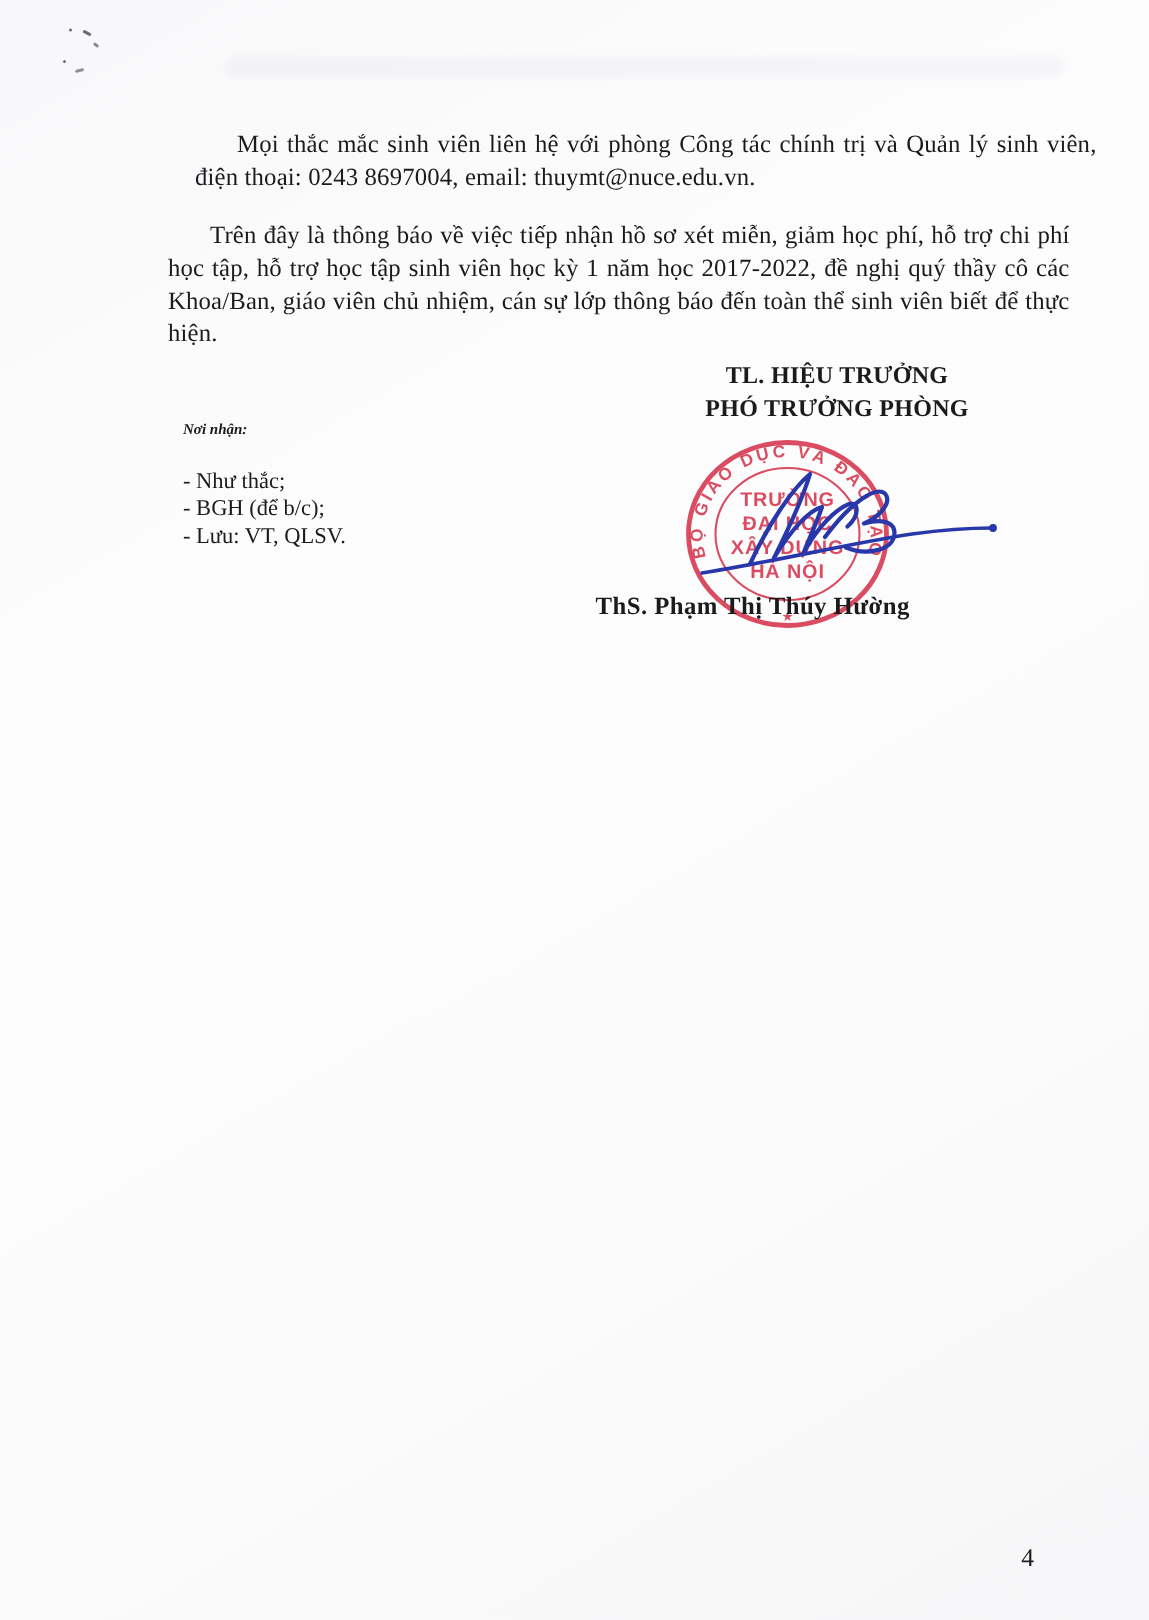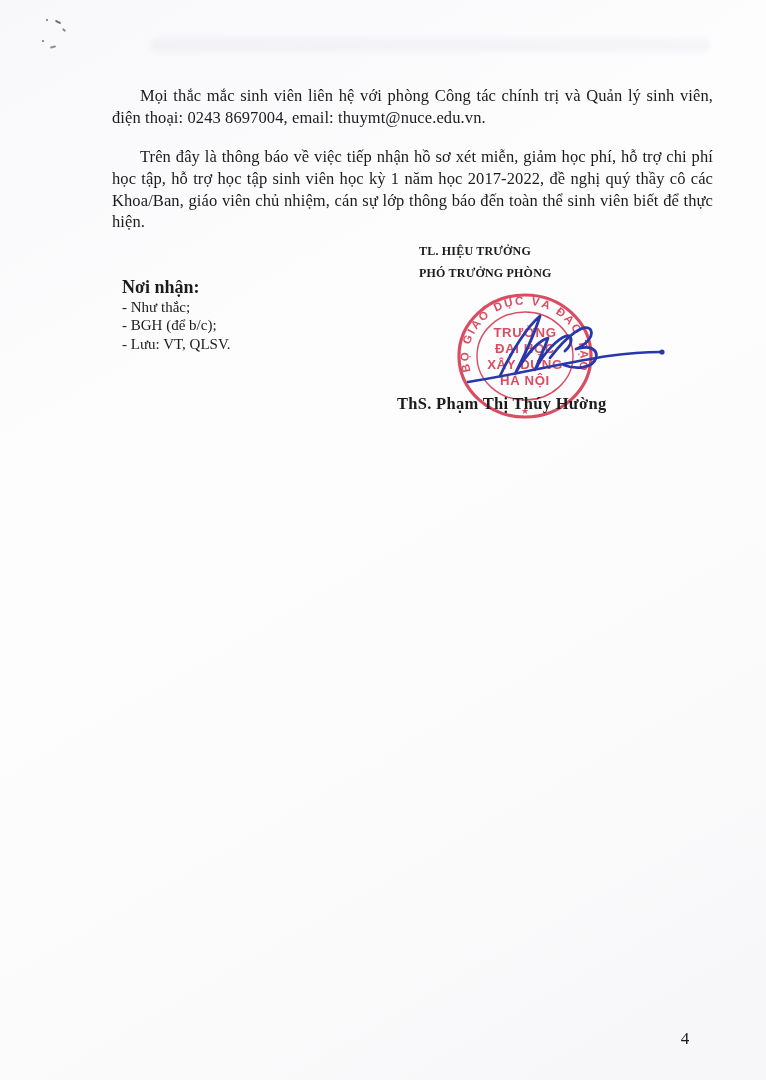--- a/index.html
+++ b/index.html
@@ -36,44 +36,45 @@
   .para {
     position: absolute;
     left: 112px;
     width: 601px;
     font-size: 16.5px;
     line-height: 21.8px;
     text-align: justify;
     text-indent: 28px;
     letter-spacing: 0.1px;
   }
-  .para-1 { top: 85px; }
+  .para-1 { top: 85px; margin-left: 18px; }
   .para-2 { top: 146px; }
 
   .closing-titles {
     position: absolute;
-    left: 419px; top: 240px; width: 322px;
-    text-align: left;
+    left: 397px; top: 240px; width: 322px;
+    text-align: center;
     font-weight: bold;
-    font-size: 12px;
+    font-size: 16px;
     line-height: 22px;
     letter-spacing: 0.2px;
   }
   .closing-titles div { white-space: nowrap; }
 
   .recipients {
     position: absolute;
     left: 122px; top: 278px; width: 230px;
     font-size: 15px;
     line-height: 18.5px;
   }
   .recipients .heading {
     font-weight: bold;
-    font-size: 18px;
-    margin-bottom: 1px;
+    font-style: italic;
+    font-size: 10px;
+    margin-bottom: 15px;
   }
 
   .stamp-wrap {
     position: absolute;
     left: 454px; top: 292px;
     width: 142px; height: 130px;
     z-index: 1;
     opacity: 0.92;
   }
   .stamp-wrap svg { display: block; }

